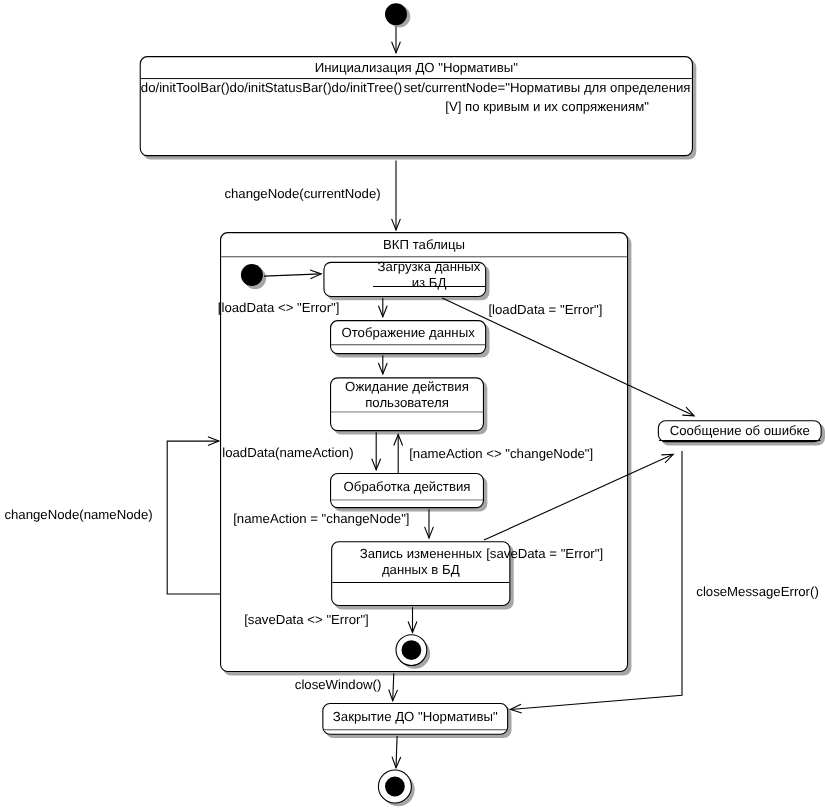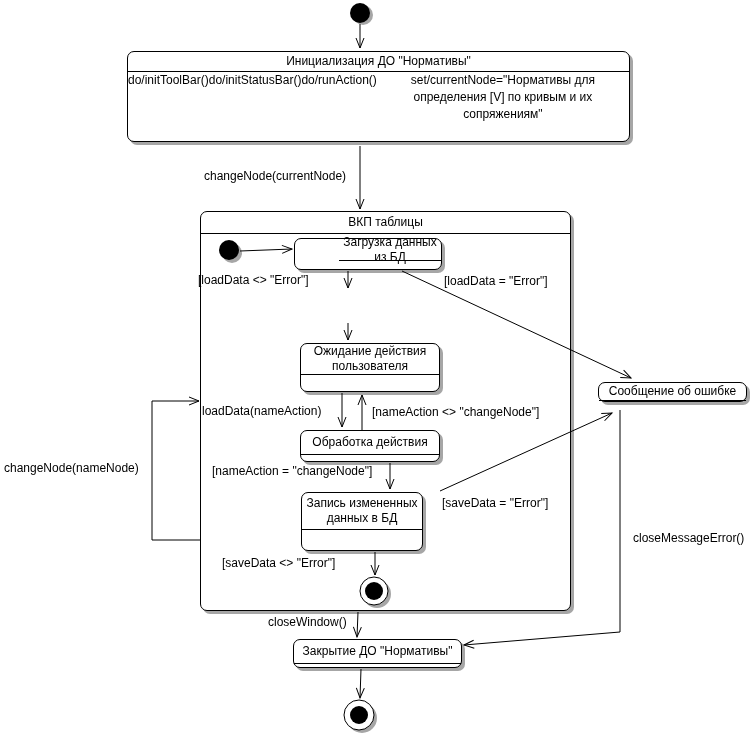--- a/index.html
+++ b/index.html
@@ -80,47 +80,51 @@
       <path d="M358,612 L357,637" marker-end="url(#arw)"></path>
       <path d="M361,669 L360,698" marker-end="url(#arw)"></path>
     </g>
   </svg>
 
   <div class="state" style="left:127px;top:51px;width:503px;height:91px;">
     <div class="title" style="height:20px">Инициализация ДО "Нормативы"</div>
     <div class="body actions">
       <div>do/initToolBar()</div>
       <div>do/initStatusBar()</div>
-      <div>do/runAction()</div>
+      <div>do/initTree()</div>
       <div>set/currentNode="Нормативы для определения [V] по кривым и их сопряжениям"</div>
     </div>
   </div>
 
   <div class="state" style="left:200px;top:211px;width:371px;height:400px;">
     <div class="title" style="height:22px">ВКП таблицы</div>
     <div class="body"></div>
   </div>
 
   <div class="state" style="left:294px;top:238px;width:148px;height:32px;padding-left:44px;">
     <div class="title" style="height:22px">Загрузка данных из БД</div>
     <div class="body"></div>
   </div>
 
+  <div class="state" style="left:300px;top:291px;width:142px;height:31px;">
+    <div class="title" style="height:22px">Отображение данных</div>
+    <div class="body"></div>
+  </div>
 
   <div class="state" style="left:300px;top:343px;width:140px;height:49px;gap:32px;">
     <div class="title" style="height:36px">Ожидание действия пользователя</div>
     <div class="body"></div>
   </div>
 
   <div class="state" style="left:300px;top:430px;width:140px;height:32px;">
     <div class="title" style="height:24px">Обработка действия</div>
     <div class="body"></div>
   </div>
 
-  <div class="state" style="left:301px;top:492px;width:122px;height:59px;">
+  <div class="state" style="left:301px;top:492px;width:163px;height:59px;">
     <div class="title" style="height:37px">Запись измененных данных в БД</div>
     <div class="body"></div>
   </div>
 
   <div class="state" style="left:598px;top:382px;width:149px;height:20px;">
     <div class="title" style="height:21px">Сообщение об ошибке</div>
     <div class="body"></div>
   </div>
 
   <div class="state" style="left:293px;top:639px;width:169px;height:29px;">

